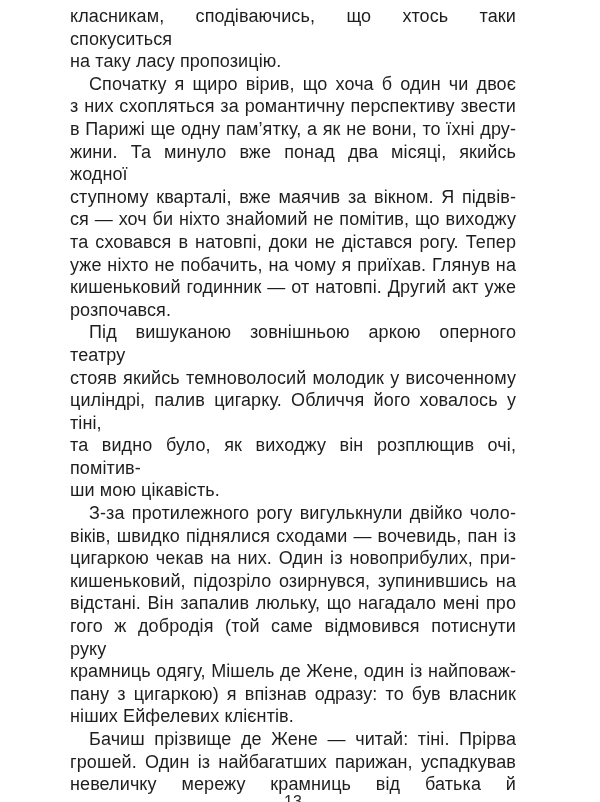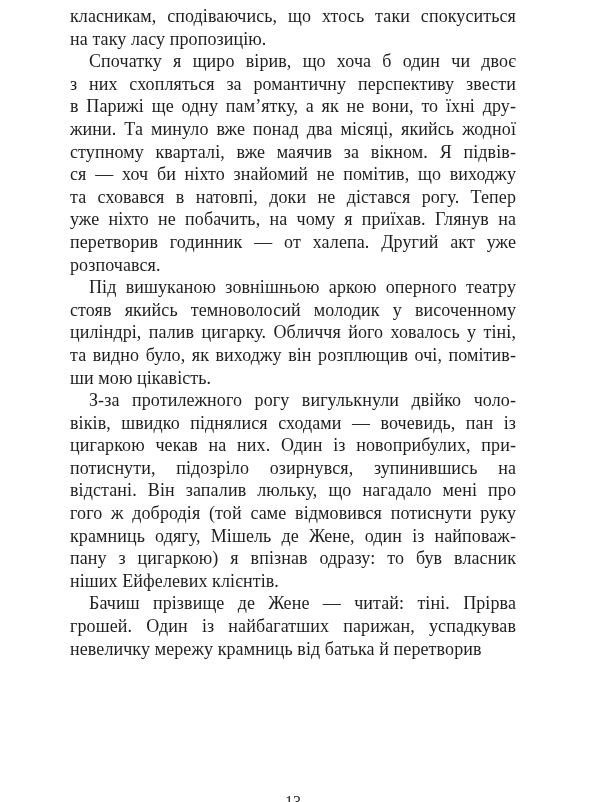--- a/index.html
+++ b/index.html
@@ -6,21 +6,21 @@
     margin: 0;
     padding: 0;
     background: #ffffff;
   }
   .screen {
     position: relative;
     width: 600px;
     height: 802px;
     background: #ffffff;
     overflow: hidden;
-    font-family: Liberation Serif, serif;
+    font-family: Liberation Sans, sans-serif;
   }
   .text-block {
     position: absolute;
     left: 70px;
     top: 5px;
     width: 446px;
     font-size: 18px;
     line-height: 22.6px;
     color: #1e1e1e;
     letter-spacing: 0.1px;
@@ -66,35 +66,35 @@
         <div class="line indent">Спочатку я щиро вірив, що хоча б один чи двоє</div>
         <div class="line">з них схопляться за романтичну перспективу звести</div>
         <div class="line">в Парижі ще одну пам’ятку, а як не вони, то їхні дру-</div>
         <div class="line">жини. Та минуло вже понад два місяці, якийсь жодної</div>
       </div>
       <div class="paragraph">
         <div class="line">ступному кварталі, вже маячив за вікном. Я підвів-</div>
         <div class="line">ся — хоч би ніхто знайомий не помітив, що виходжу</div>
         <div class="line">та сховався в натовпі, доки не дістався рогу. Тепер</div>
         <div class="line">уже ніхто не побачить, на чому я приїхав. Глянув на</div>
-        <div class="line">перетворив годинник — от халепа. Другий акт уже</div>
+        <div class="line">кишеньковий годинник — от натовпі. Другий акт уже</div>
         <div class="line last">розпочався.</div>
       </div>
       <div class="paragraph">
         <div class="line indent">Під вишуканою зовнішньою аркою оперного театру</div>
         <div class="line">стояв якийсь темноволосий молодик у височенному</div>
         <div class="line">циліндрі, палив цигарку. Обличчя його ховалось у тіні,</div>
         <div class="line">та видно було, як виходжу він розплющив очі, помітив-</div>
         <div class="line last">ши мою цікавість.</div>
       </div>
       <div class="paragraph">
         <div class="line indent">З-за протилежного рогу вигулькнули двійко чоло-</div>
         <div class="line">віків, швидко піднялися сходами — вочевидь, пан із</div>
         <div class="line">цигаркою чекав на них. Один із новоприбулих, при-</div>
-        <div class="line">потиснути, підозріло озирнувся, зупинившись на</div>
+        <div class="line">кишеньковий, підозріло озирнувся, зупинившись на</div>
         <div class="line">відстані. Він запалив люльку, що нагадало мені про</div>
         <div class="line">гого ж добродія (той саме відмовився потиснути руку</div>
         <div class="line">крамниць одягу, Мішель де Жене, один із найповаж-</div>
         <div class="line">пану з цигаркою) я впізнав одразу: то був власник</div>
         <div class="line last">ніших Ейфелевих клієнтів.</div>
       </div>
       <div class="paragraph">
         <div class="line indent">Бачиш прізвище де Жене — читай: тіні. Прірва</div>
         <div class="line">грошей. Один із найбагатших парижан, успадкував</div>
         <div class="line last">невеличку мережу крамниць від батька й перетворив</div>

